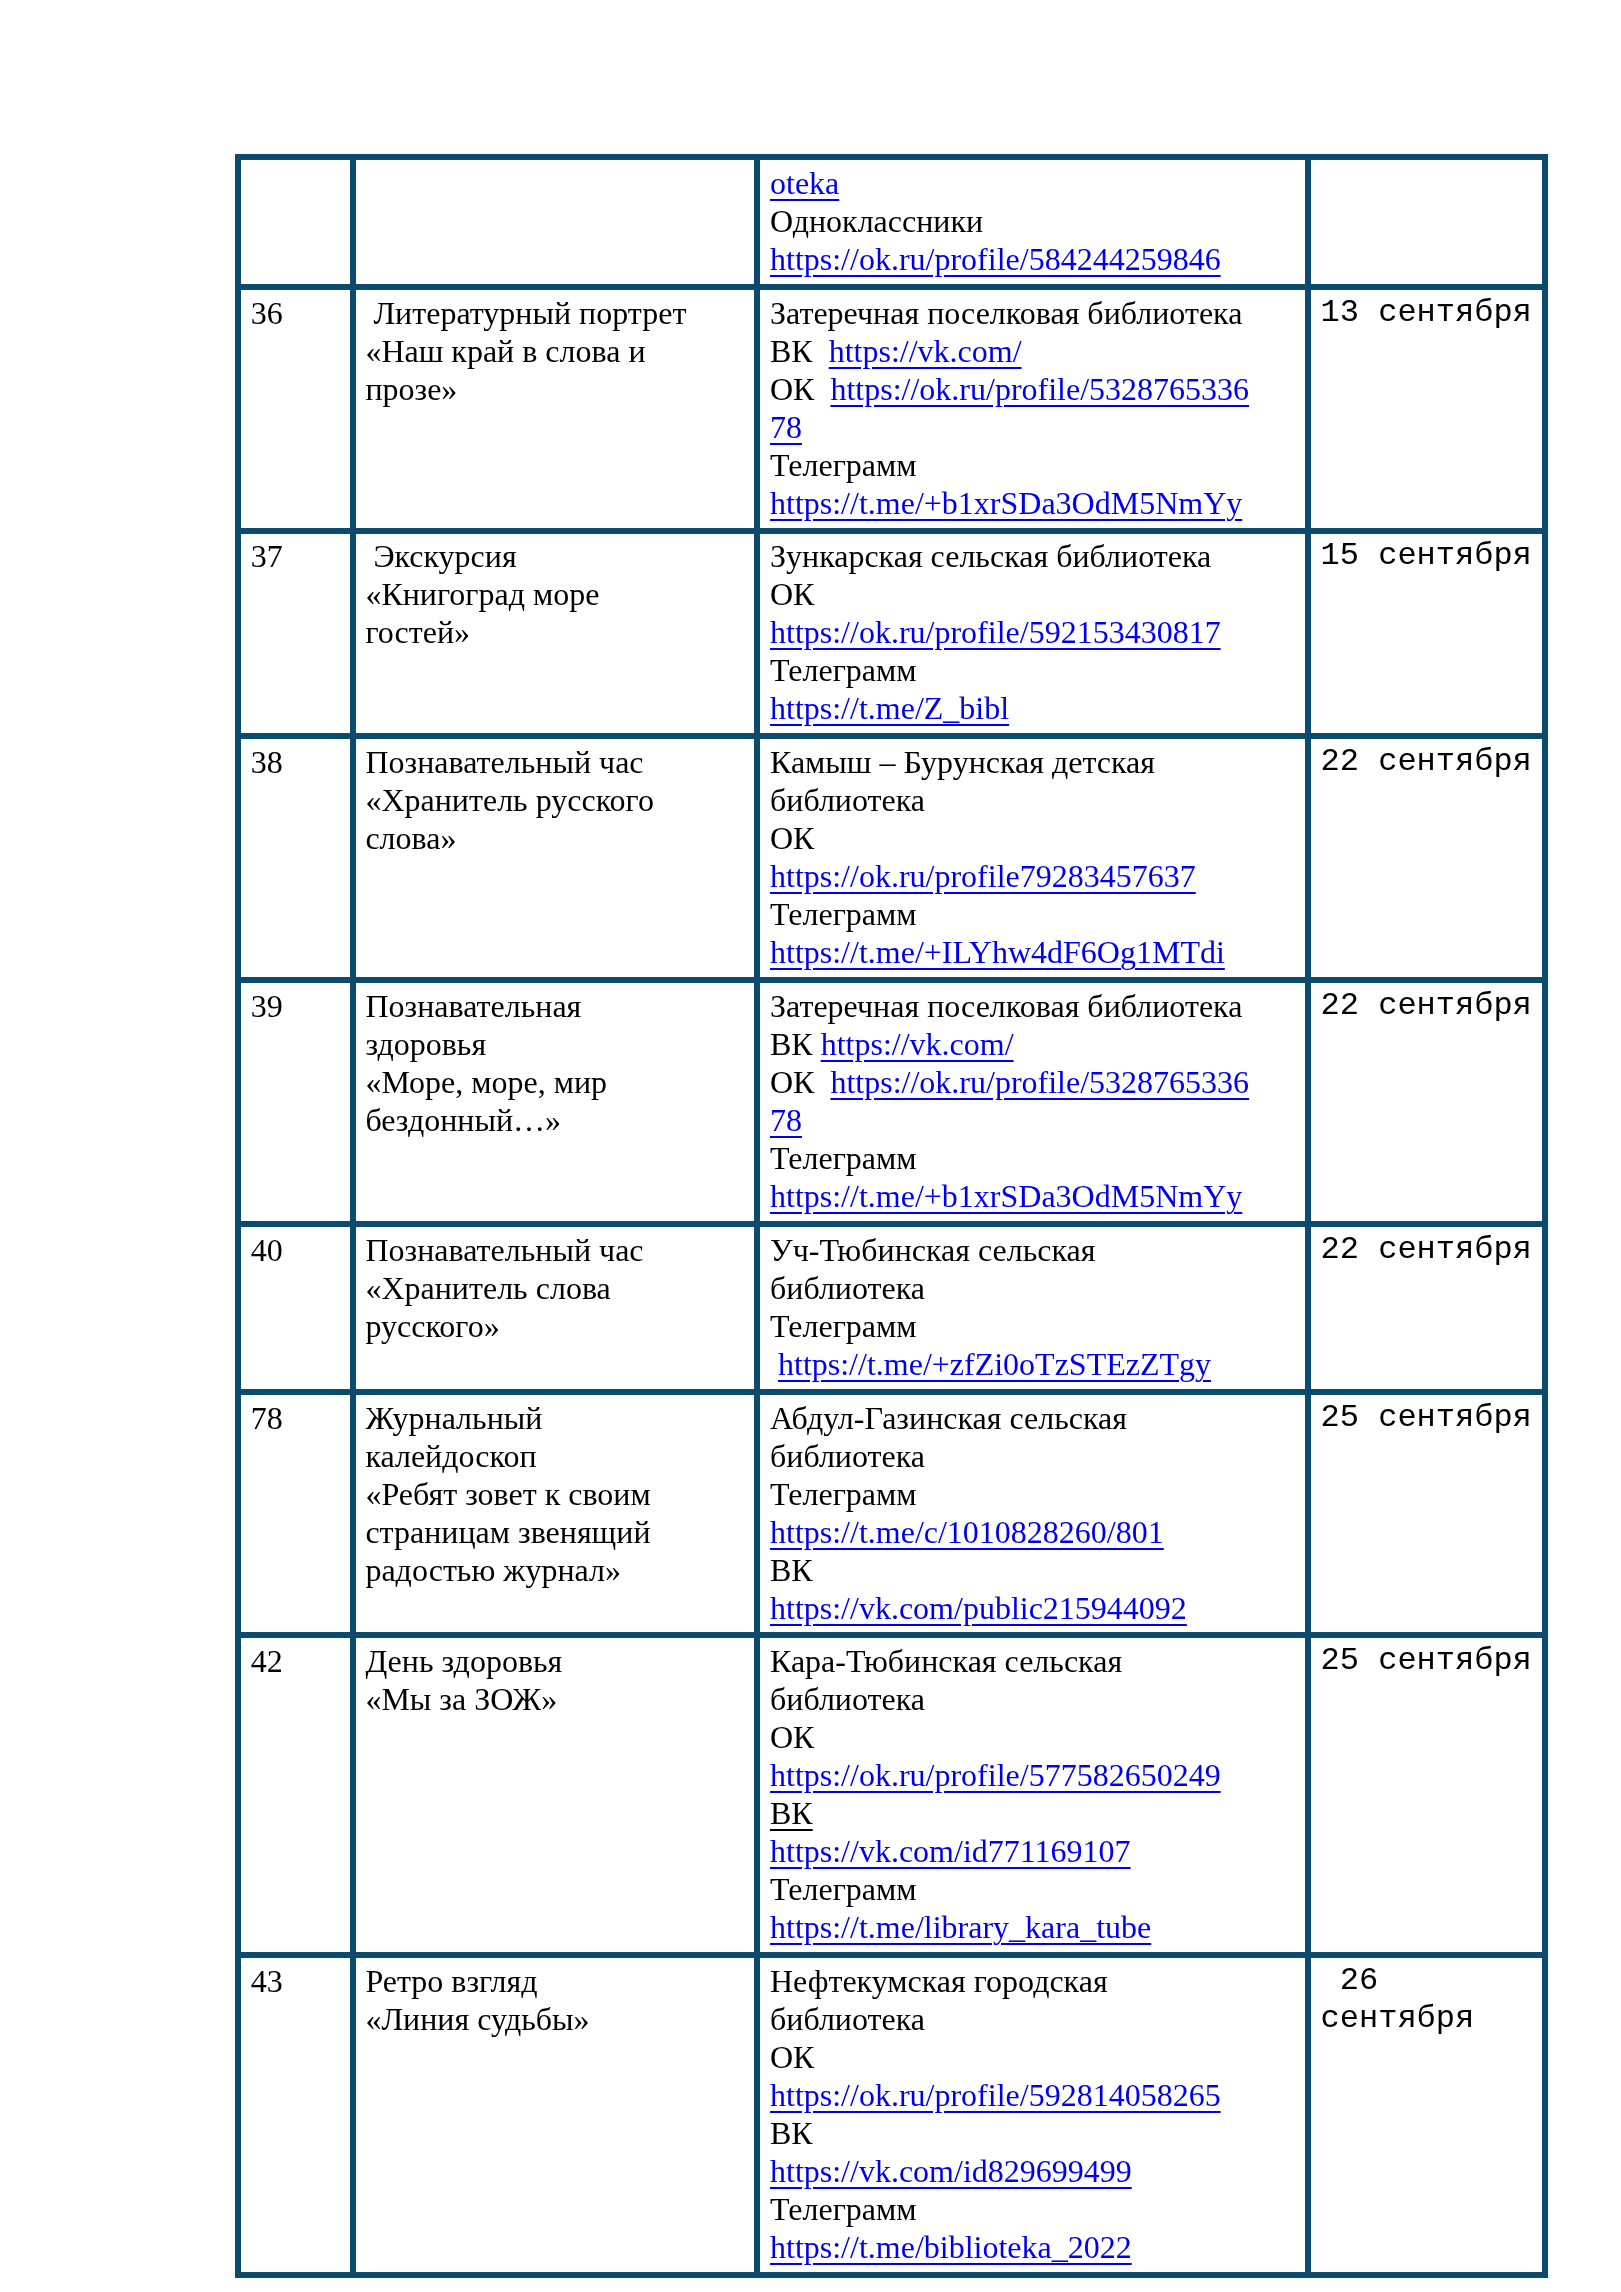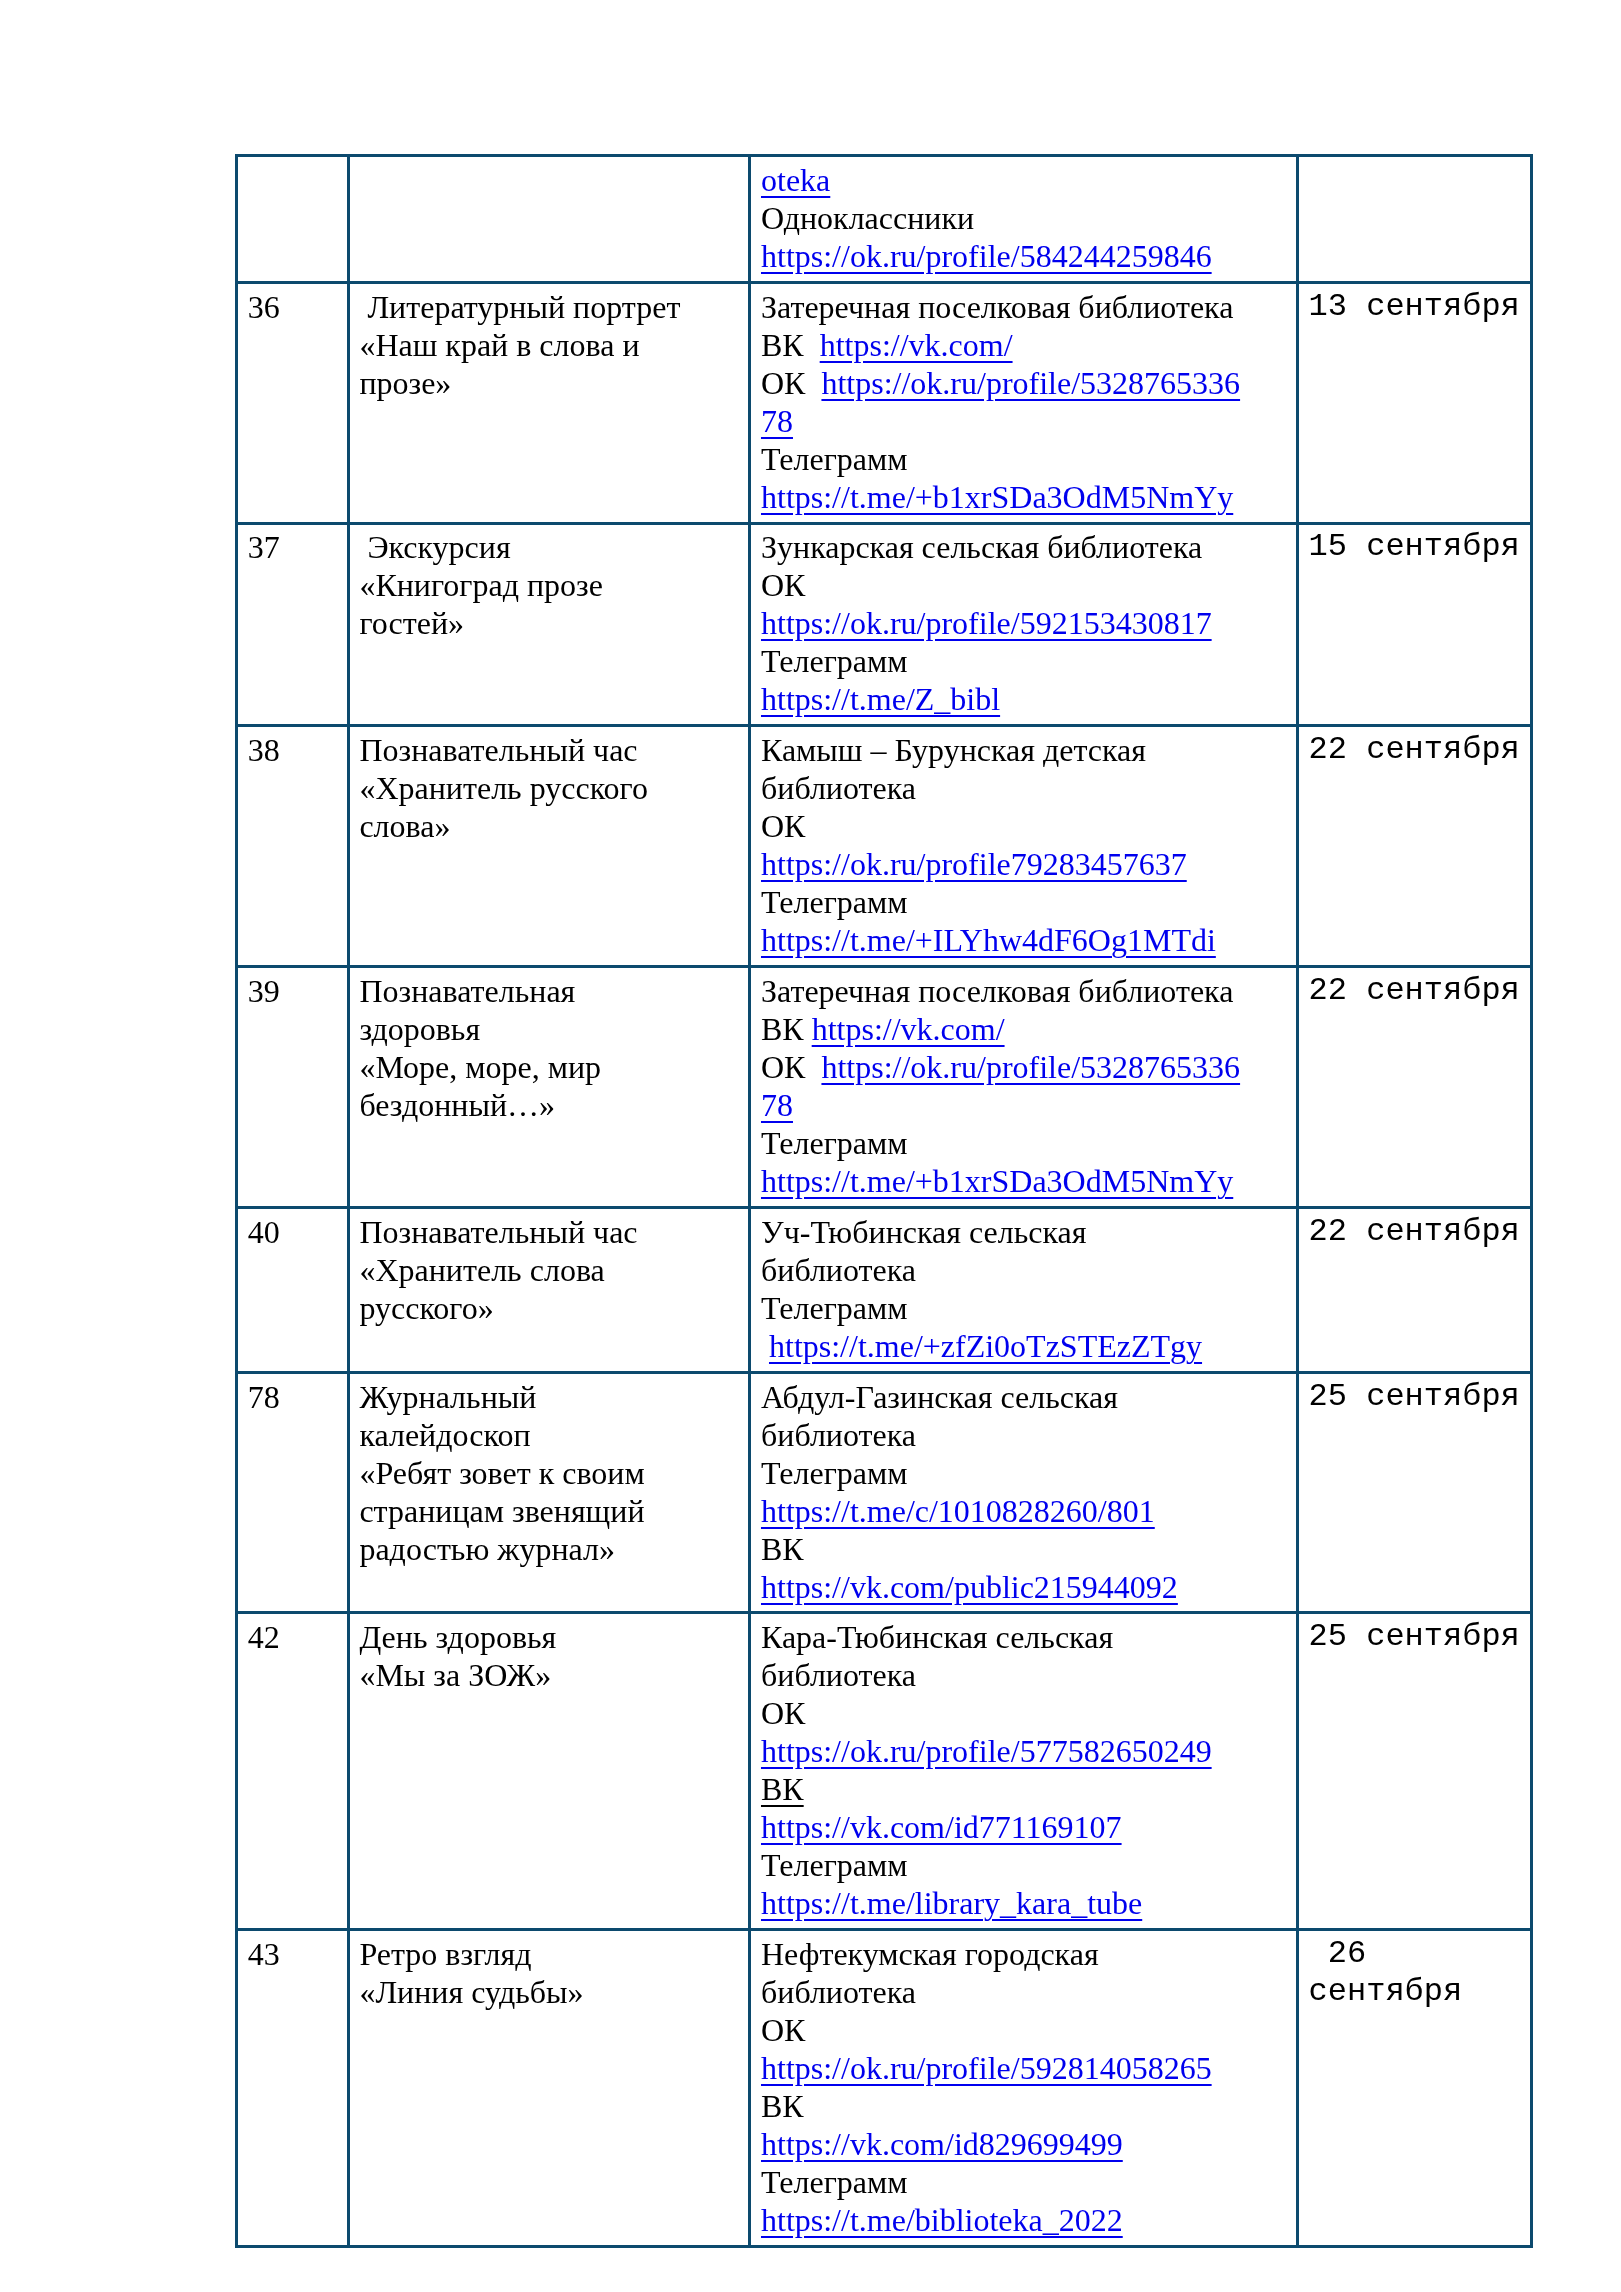--- a/index.html
+++ b/index.html
@@ -17,21 +17,21 @@
   .doc-table {
     position: absolute;
     left: 235px;
     top: 154px;
     width: 1213px;
     border-collapse: collapse;
     table-layout: fixed;
     border: 2.9px solid #000000;
   }
   .doc-table td {
-    border: 3px solid #0c4a6e;
+    border: 6px solid #0c4a6e;
     vertical-align: top;
     font-size: 32px;
     line-height: 38px;
     padding: 3.9px 7.8px 5.9px 9.8px;
     white-space: pre-wrap;
     overflow: hidden;
   }
   td.col-num   { width: 91px; font-family: Liberation Serif, serif;  }
   td.col-event { width: 381px; }
   td.col-lib   { width: 527px; }
@@ -66,21 +66,21 @@
 
   <tr>
     <td class="col-num">36</td>
     <td class="col-event"><div class="line"> Литературный портрет</div><div class="line">«Наш край в слова и</div><div class="line">прозе»</div></td>
     <td class="col-lib"><div class="line">Затеречная поселковая библиотека</div><div class="line">ВК  <a class="doc-link">https://vk.com/</a></div><div class="line">ОК  <a class="doc-link">https://ok.ru/profile/5328765336</a></div><div class="line"><a class="doc-link">78</a></div><div class="line">Телеграмм</div><div class="line"><a class="doc-link">https://t.me/+b1xrSDa3OdM5NmYy</a></div></td>
     <td class="col-date">13 сентября</td>
   </tr>
 
   <tr>
     <td class="col-num">37</td>
-    <td class="col-event"><div class="line"> Экскурсия</div><div class="line">«Книгоград прозе</div><div class="line">гостей»</div></td>
+    <td class="col-event"><div class="line"> Экскурсия</div><div class="line">«Книгоград море</div><div class="line">гостей»</div></td>
     <td class="col-lib"><div class="line">Зункарская сельская библиотека</div><div class="line">ОК</div><div class="line"><a class="doc-link">https://ok.ru/profile/592153430817</a></div><div class="line">Телеграмм</div><div class="line"><a class="doc-link">https://t.me/Z_bibl</a></div></td>
     <td class="col-date">15 сентября</td>
   </tr>
 
   <tr>
     <td class="col-num">38</td>
     <td class="col-event"><div class="line">Познавательный час</div><div class="line">«Хранитель русского</div><div class="line">слова»</div></td>
     <td class="col-lib"><div class="line">Камыш – Бурунская детская</div><div class="line">библиотека</div><div class="line">ОК</div><div class="line"><a class="doc-link">https://ok.ru/profile79283457637</a></div><div class="line">Телеграмм</div><div class="line"><a class="doc-link">https://t.me/+ILYhw4dF6Og1MTdi</a></div></td>
     <td class="col-date">22 сентября</td>
   </tr>

